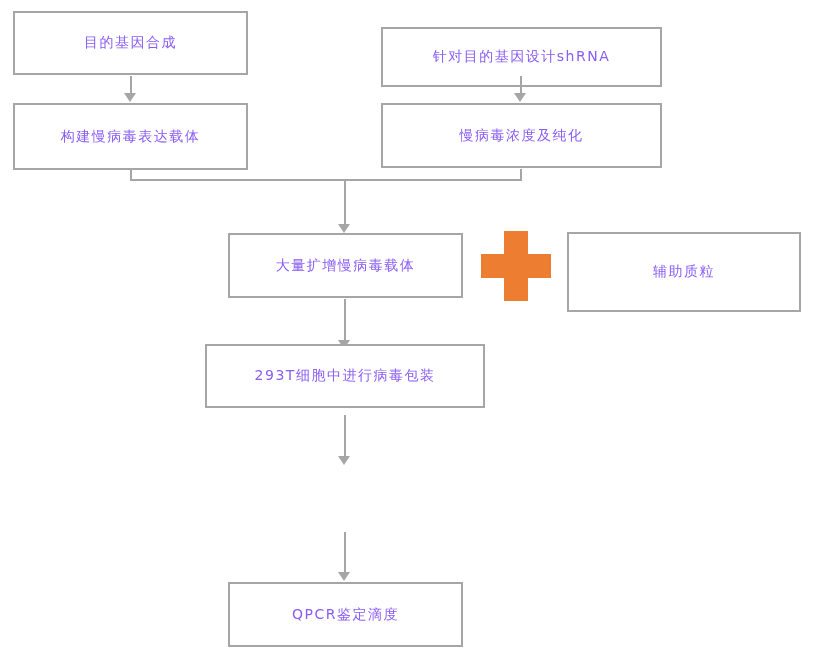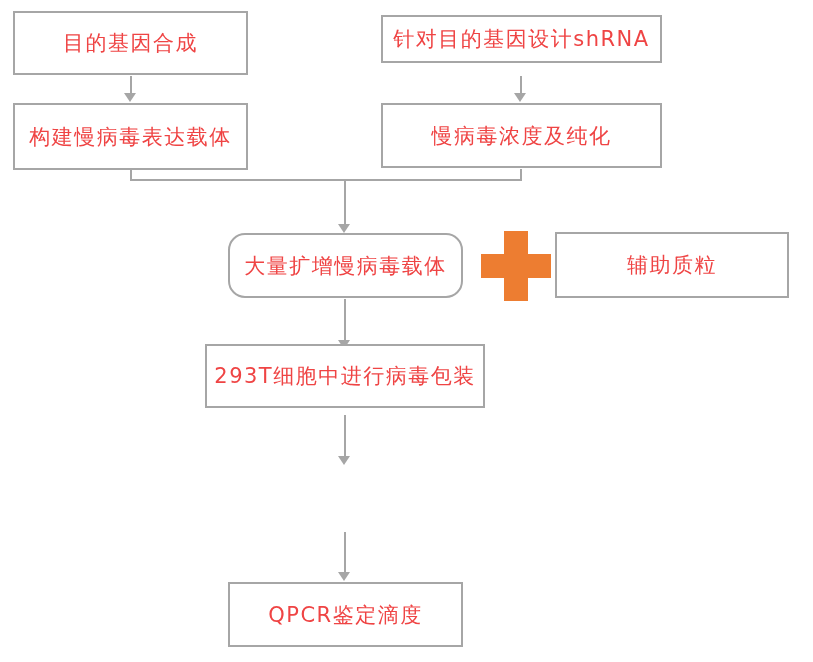--- a/index.html
+++ b/index.html
@@ -4,30 +4,30 @@
 <style>
   html, body { margin:0; padding:0; background:#ffffff; }
   .canvas {
     position:relative; width:813px; height:662px; background:#ffffff;
     font-family:"DejaVu Sans","Liberation Sans",sans-serif; overflow:hidden;
   }
   .node {
     position:absolute; box-sizing:border-box;
     border:2px solid #a6a6a6; background:#ffffff;
     display:flex; align-items:center; justify-content:center;
-    color:#ef4444; font-size:21px; letter-spacing:1.5px;
+    color:#8b5cf6; font-size:14px; letter-spacing:1.5px;
     text-align:center; white-space:nowrap;
   }
   
   #n-gene       { left:13px;  top:11px;  width:235px; height:64px; }
-  #n-shrna      { left:381px; top:15px;  width:281px; height:48px; }
+  #n-shrna      { left:381px; top:27px;  width:281px; height:60px; }
   #n-expr       { left:13px;  top:103px; width:235px; height:67px; }
   #n-interf     { left:381px; top:103px; width:281px; height:65px; }
-  #n-amplify    { left:228px; top:233px; width:235px; height:65px;border-radius:17px; }
-  #n-helper     { left:555px; top:232px; width:234px; height:66px; }
+  #n-amplify    { left:228px; top:233px; width:235px; height:65px; }
+  #n-helper     { left:567px; top:232px; width:234px; height:80px; }
   #n-packaging  { left:205px; top:344px; width:280px; height:64px; }
   #n-purify     { left:228px; top:466px; width:234px; height:65px; }
   #n-qpcr       { left:228px; top:582px; width:235px; height:65px; }
 
   .vline { position:absolute; width:2px; background:#a6a6a6; }
   .hline { position:absolute; height:2px; background:#a6a6a6; }
   .arrowhead {
     position:absolute; width:0; height:0;
     border-left:6px solid transparent; border-right:6px solid transparent;
     border-top:9px solid #a6a6a6;

